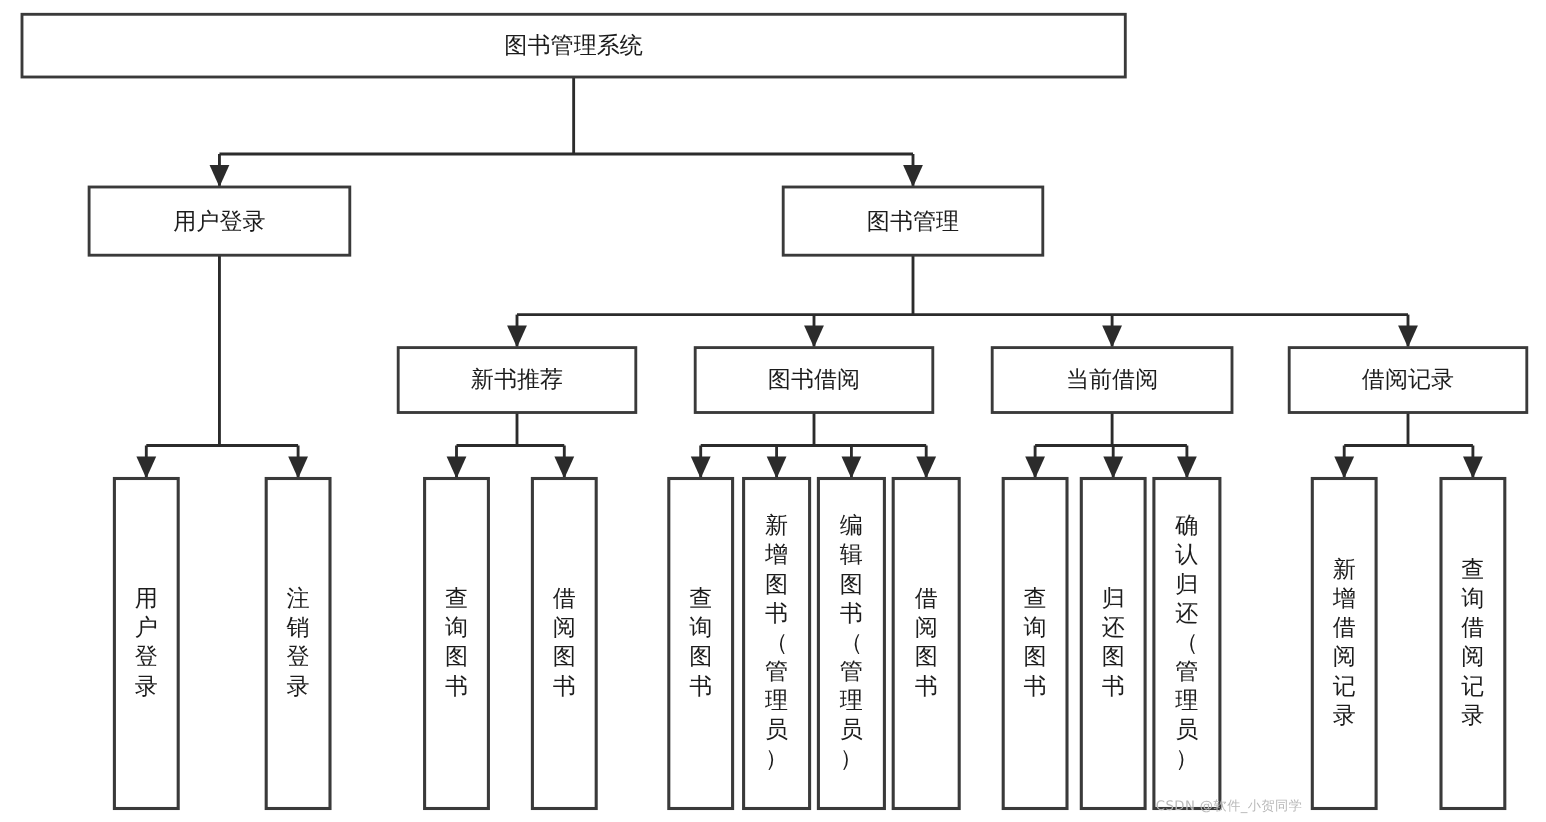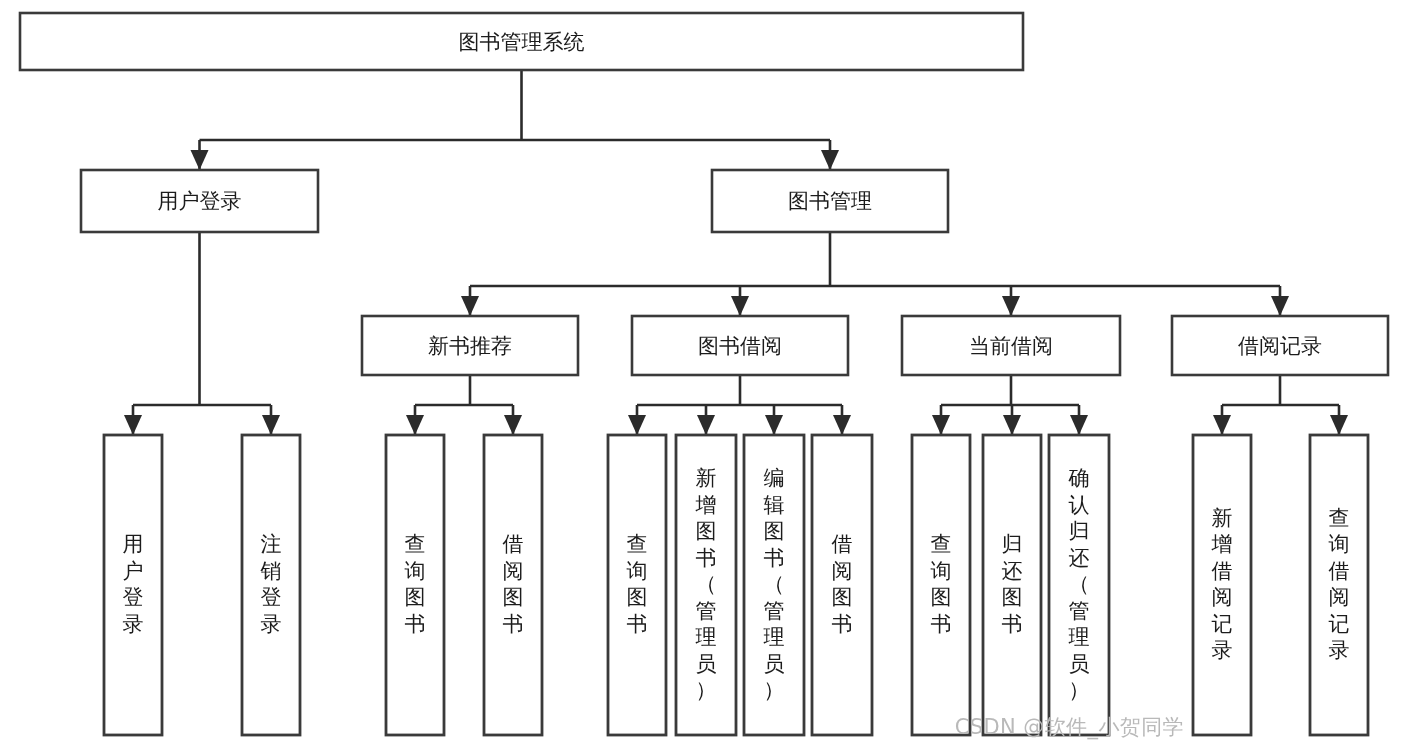--- a/index.html
+++ b/index.html
@@ -51,21 +51,21 @@
   }
   .arrow-head {
     fill: #2b2b2b;
     stroke: none;
   }
   .watermark {
     position: absolute;
     right: 14px;
     bottom: 6px;
     font-family: "DejaVu Sans", "Liberation Sans", sans-serif;
-    font-size: 21px;
+    font-size: 12px;
     color: #b9b9b9;
     letter-spacing: 0.4px;
     white-space: nowrap;
     pointer-events: none;
   }
 </style>
 </head>
 <body>
 
 <div id="diagram-root">

